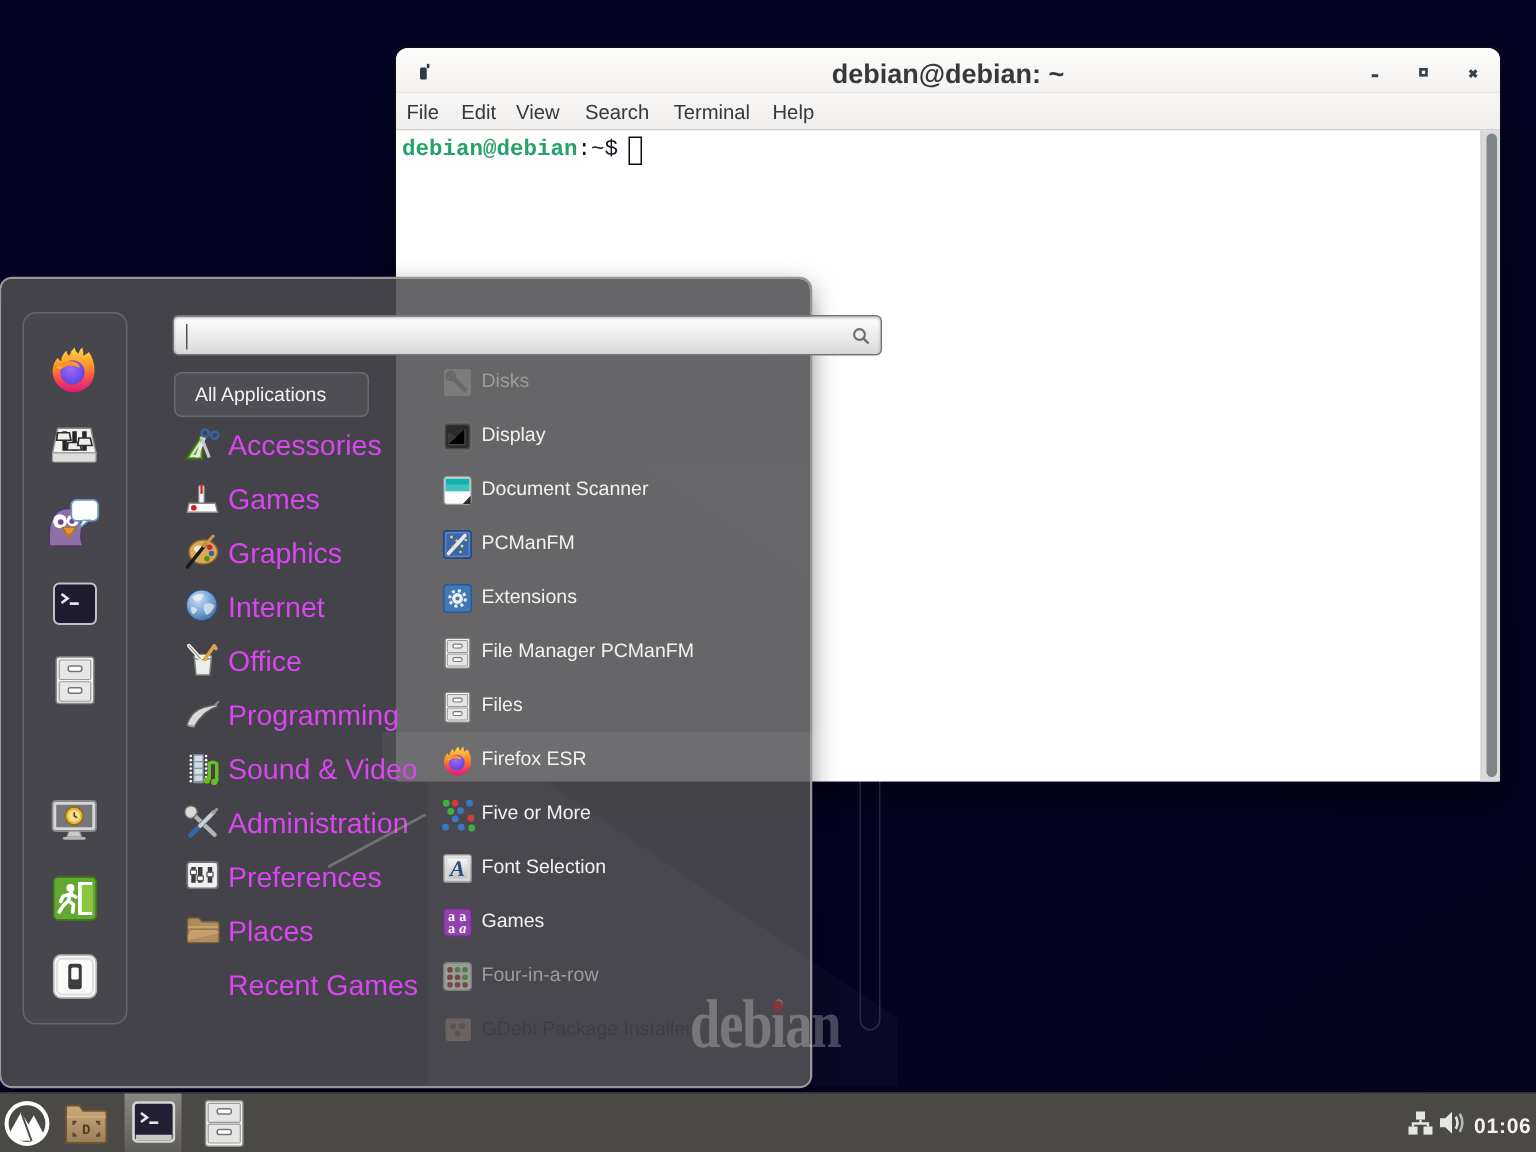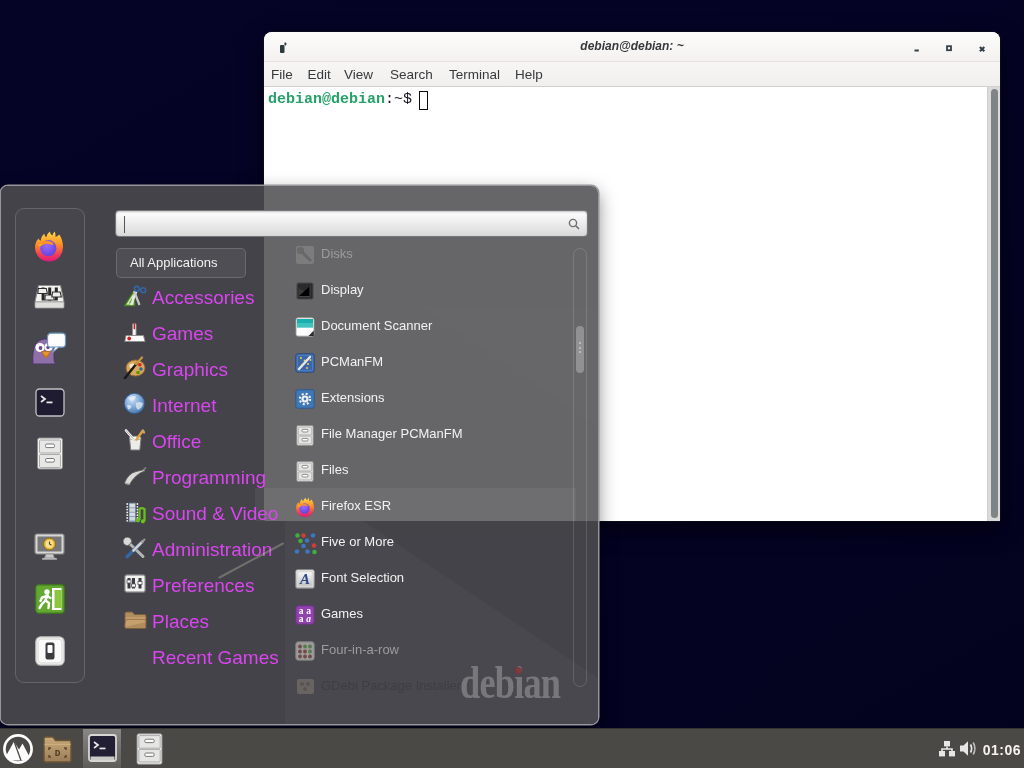--- a/index.html
+++ b/index.html
@@ -12,41 +12,41 @@
 
   
   #term { left:264px; top:32px; width:736px; height:489px; z-index:1;
           border-radius:8px 8px 2px 2px;
           box-shadow:0 0 0 1px rgba(20,20,30,.55), 0 8px 22px rgba(0,0,0,.55);
           background:#ffffff; }
   #titlebar { left:0; top:0; width:736px; height:30px; border-radius:8px 8px 0 0;
           background:linear-gradient(#fcfcfb,#f4f2f0);
           border-bottom:1px solid #e6e3df; }
   #wtitle { left:0; top:6.5px; width:736px; text-align:center; font-weight:bold;
-          font-size:12px; color:#36393c;font-style:italic; }
+          font-size:18px; color:#36393c; }
   #menubar { left:0; top:30px; width:736px; height:25px;
           background:linear-gradient(#f7f6f5,#f1efee); border-bottom:1px solid #d4d0cb; }
   .mitem { position:absolute; top:34.5px; font-size:13.5px; color:#36393c; }
   #tcontent { left:0; top:55px; width:723px; height:375px; background:#ffffff; overflow:hidden; }
   #tprompt { left:4px; top:3px; font-family:"Liberation Mono",monospace; font-size:15px; line-height:20px; white-space:pre; color:#171421; }
   #tprompt .g { color:#26a269; font-weight:bold; }
   #cursor { left:154.5px; top:3.5px; width:9px; height:19px; border:1.6px solid #0e0e12; background:#fff; }
   #tscroll { left:723px; top:55px; width:13px; height:434px; background:#dadada; border-left:1px solid #cfcfcf; }
   #tthumb { left:2.5px; top:2px; width:7px; height:429px; background:#7f8487; border-radius:4px; }
 
   
   .wbtn { position:absolute; }
 
   
   #panel { left:0; top:728px; width:1024px; height:40px; background:#4b4945; z-index:3;
            border-top:1px solid #35332f; }
   #clock { right:3px; top:13px; font-size:14px; font-weight:bold; color:#f6f3ef; letter-spacing:0.5px; }
 
   
-  #menu { left:1px; top:186px; width:597px; height:538px; z-index:2;
+  #menu { left:1px; top:186px; width:539px; height:538px; z-index:2;
           background:rgba(79,77,80,0.865);
           border-radius:7px;
           box-shadow:0 0 0 1.5px #97969a, 0 6px 18px rgba(0,0,0,.5); }
   #favbox { left:14px; top:22px; width:70px; height:475px; border:1px solid rgba(255,255,255,.16); border-radius:9px; background:rgba(255,255,255,.02); }
   #searchbox { left:114px; top:24px; width:473px; height:27px; border-radius:4px;
           border:1px solid #77757a; background:linear-gradient(#ffffff,#dfdfdf 85%,#d8d8d8);
           box-shadow:inset 0 1px 2px rgba(0,0,0,.25); }
   #scaret { left:8px; top:4.5px; width:1px; height:17px; background:#555; position:absolute; }
   #allapps { left:115px; top:62px; width:130px; height:30px; border-radius:5px;
           background:rgba(255,255,255,.06); border:1px solid rgba(255,255,255,.16);

